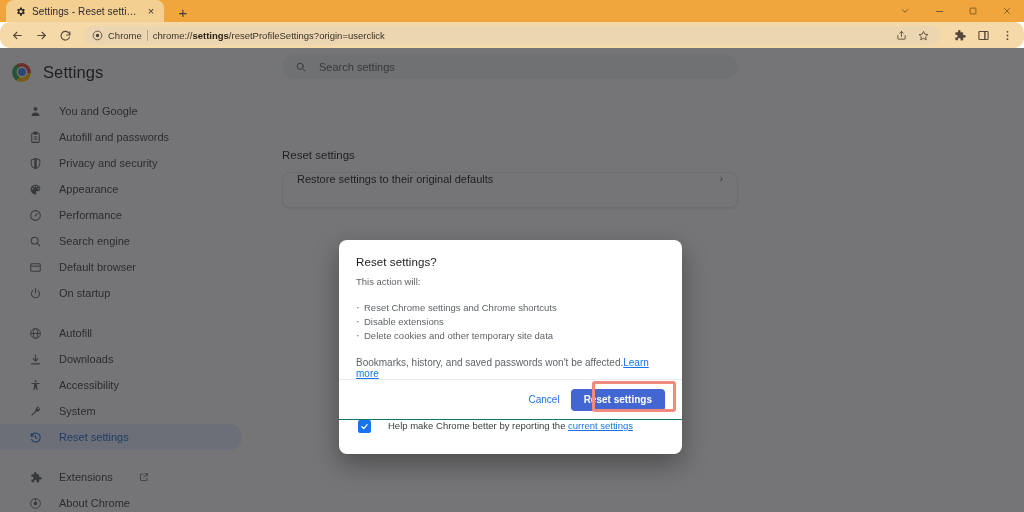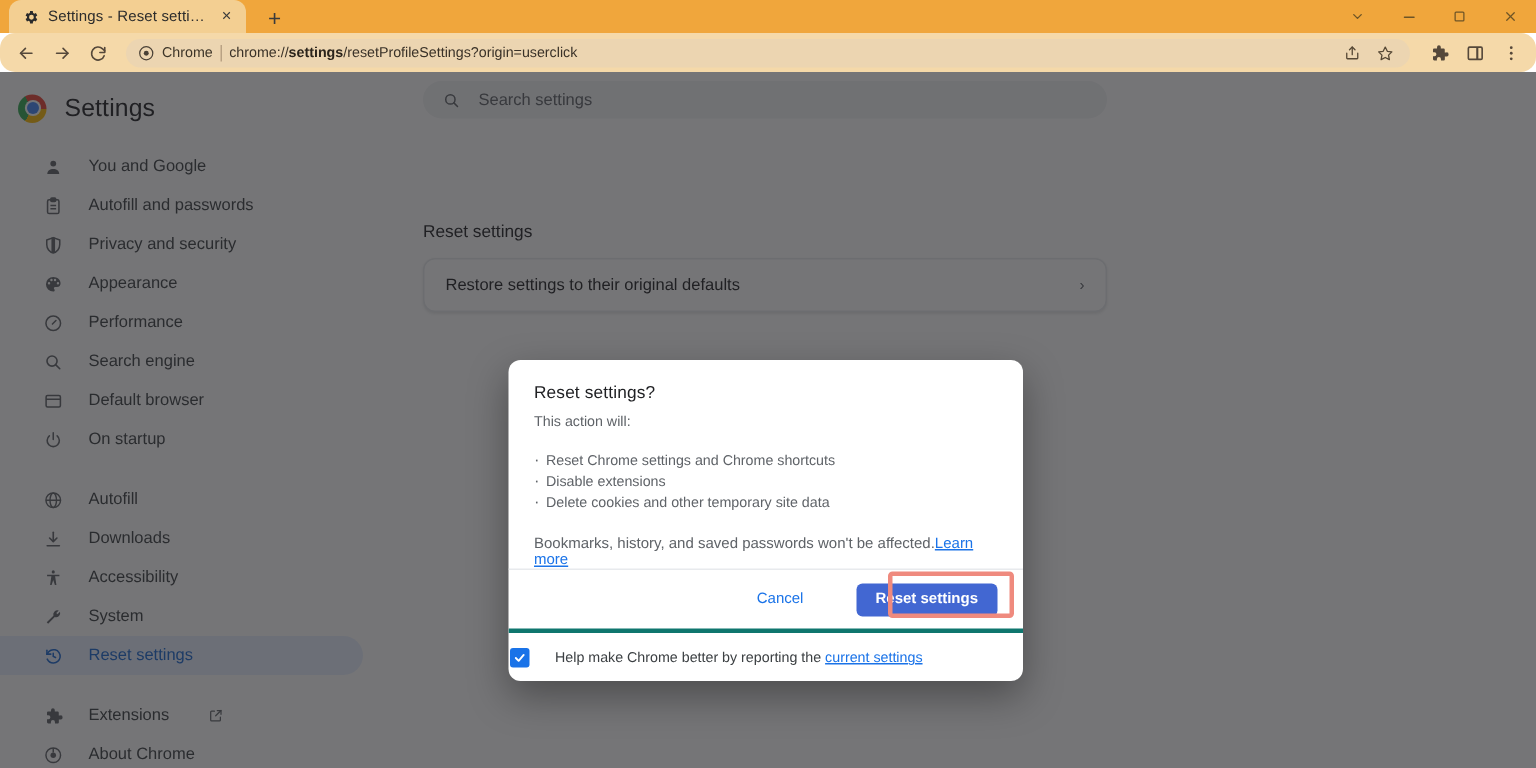--- a/index.html
+++ b/index.html
@@ -188,21 +188,21 @@
     position: absolute; left: 24px; top: 101px;
     font-size: 11.5px; color: #202124;
   }
   .card {
     position: absolute; left: 24px; top: 124px;
     width: 456px; height: 36px;
     background: #ffffff;
     border: 1px solid #e8eaed;
     border-radius: 8px;
     box-shadow: 0 1px 2px rgba(60,64,67,.12);
-    display: flex; align-items: center;
+    display: flex; align-items: flex-start;
     padding: 0 14px;
   }
   .card .ctext { flex: 1 1 auto; font-size: 11px; color: #202124; }
   .card .carrow { color: #5f6368; font-size: 10px; }
 
   
   .scrim {
     position: absolute; inset: 0;
     background: rgba(32,33,36,.62);
   }
@@ -233,21 +233,21 @@
     content: "\00b7"; position: absolute; left: 0; top: -1px;
     color: #5f6368; font-size: 11px;
   }
   .dlg-note { font-size: 10px; color: #5f6368; }
   .dlg-note a { color: #1a73e8; text-decoration: underline; }
 
   .dlg-actions {
     height: 40px; flex: 0 0 40px;
     border-top: 1px solid #e8eaed;
     display: flex; align-items: center; justify-content: flex-end;
-    padding-right: 17px; gap: 24px;
+    padding-right: 17px; gap: 0;
     position: relative;
     padding-left: 20px;
   }
   .btn-text {
     height: 22px; padding: 0 11px;
     border-radius: 4px; border: none; background: transparent;
     color: #1a73e8; font-size: 10px;
     font-family: "Liberation Sans", sans-serif;
     display: flex; align-items: center; justify-content: center;
   }
@@ -264,23 +264,23 @@
     position: absolute;
     right: 6px; top: 1px;
     width: 84px; height: 31px;
     border: 3px solid #ef8a7e;
     border-radius: 3px;
     pointer-events: none;
   }
 
   .dlg-footer {
     height: 36px; flex: 0 0 36px;
-    border-top: 3px solid #0f766e;
-    display: flex; align-items: center;
-    padding-left: 1px; gap: 17px;
+    border-top: 1px solid #0f766e;
+    display: flex; 
+    padding-left: 19px; gap: 17px;
   }
   .checkbox {
     width: 13px; height: 13px; flex: 0 0 13px;
     background: #1a73e8; border-radius: 2px;
     display: flex; align-items: center; justify-content: center;
   }
   .checkbox svg { display: block; }
   .dlg-footer .ftext { font-size: 9.5px; color: #3c4043; }
   .dlg-footer .ftext a { color: #1a73e8; text-decoration: underline; }
 </style>

